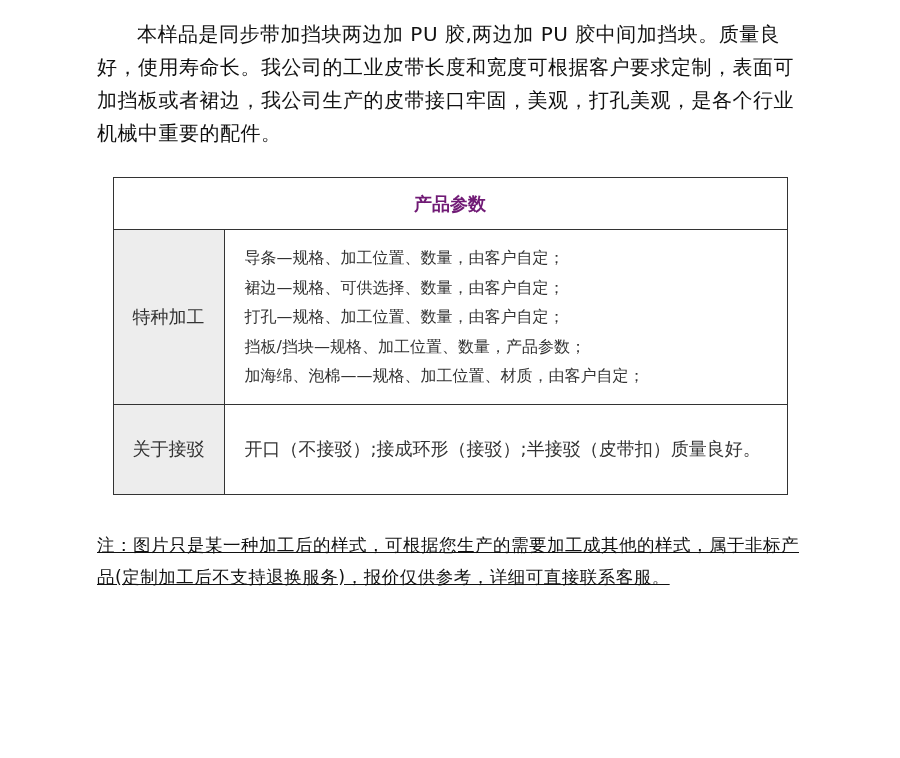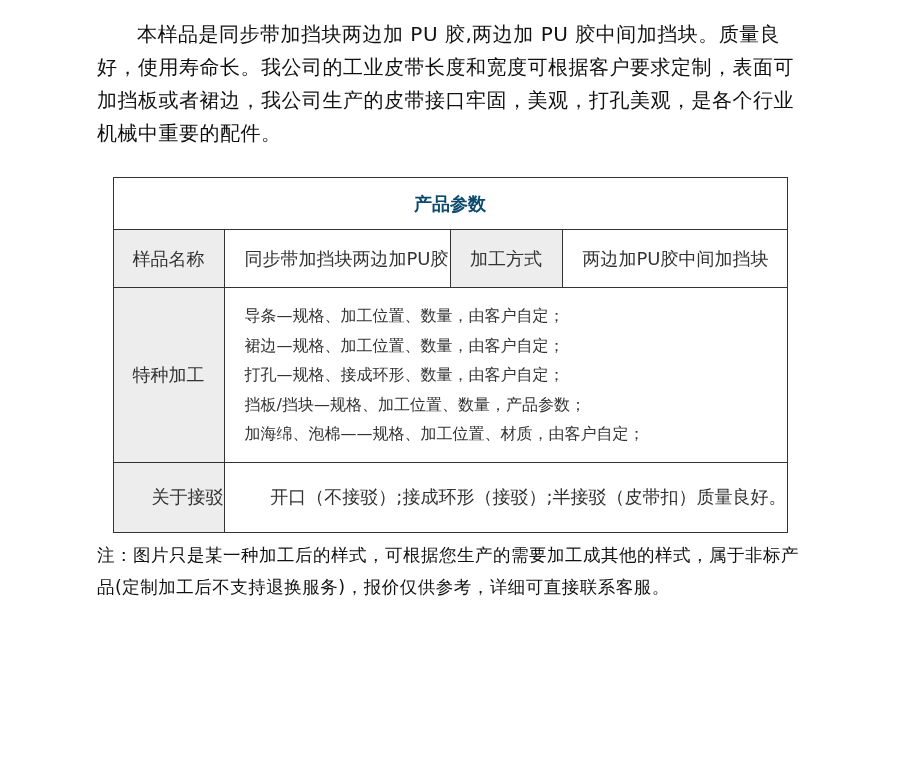--- a/index.html
+++ b/index.html
@@ -35,49 +35,50 @@
   table.params td {
     border: 1px solid #333333;
     font-size: 18px;
     vertical-align: middle;
   }
   td.title-cell {
     height: 52px;
     text-align: center;
     font-size: 24px;
     font-weight: bold;
-    color: #0c4a6e;
+    color: #701a75;
   }
   td.label-cell {
     background: #ededed;
     text-align: center;
     width: 111px;
   }
   td.value-cell {
     background: #ffffff;
     text-align: left;
     padding-left: 20px;
   }
   tr.row-std td { height: 58px; }
   tr.row-scope td { height: 64px; }
-  tr.row-join td { height: 70px; text-align: right; }
+  tr.row-join td { height: 90px; }
   td.multiline-cell {
     padding: 13px 0 13px 20px;
   }
   td.multiline-cell .line {
     line-height: 29.5px;
     font-size: 16px;
   }
   .note {
     width: 706px;
-    margin: 6px auto 0 auto;
+    margin: 34px auto 0 auto;
     font-size: 17.5px;
     line-height: 32px;
     color: #111111;
     letter-spacing: 0.5px;
+    text-decoration: underline;
   }
 </style>
 </head>
 <body>
 
 <div class="page">
 
   <p class="intro">本样品是同步带加挡块两边加 PU 胶,两边加 PU 胶中间加挡块。质量良好，使用寿命长。我公司的工业皮带长度和宽度可根据客户要求定制，表面可加挡板或者裙边，我公司生产的皮带接口牢固，美观，打孔美观，是各个行业机械中重要的配件。</p>
 
   <table class="params">
@@ -85,35 +86,29 @@
       <col style="width:111px">
       <col style="width:226px">
       <col style="width:112px">
       <col style="width:225px">
     </colgroup>
     <tbody>
       <tr>
         <td class="title-cell" colspan="4">产品参数</td>
       </tr>
 
-      <tr class="row-std">
-        <td class="label-cell">样品名称</td>
-        <td class="value-cell">同步带加挡块两边加PU胶</td>
-        <td class="label-cell">加工方式</td>
-        <td class="value-cell">两边加PU胶中间加挡块</td>
-      </tr>
 
 
 
       <tr>
         <td class="label-cell">特种加工</td>
         <td class="value-cell multiline-cell" colspan="3">
           <div class="line">导条—规格、加工位置、数量，由客户自定；</div>
-          <div class="line">裙边—规格、加工位置、数量，由客户自定；</div>
-          <div class="line">打孔—规格、接成环形、数量，由客户自定；</div>
+          <div class="line">裙边—规格、可供选择、数量，由客户自定；</div>
+          <div class="line">打孔—规格、加工位置、数量，由客户自定；</div>
           <div class="line">挡板/挡块—规格、加工位置、数量，产品参数；</div>
           <div class="line">加海绵、泡棉——规格、加工位置、材质，由客户自定；</div>
         </td>
       </tr>
 
       <tr class="row-join">
         <td class="label-cell">关于接驳</td>
         <td class="value-cell" colspan="3">开口（不接驳）;接成环形（接驳）;半接驳（皮带扣）质量良好。</td>
       </tr>
     </tbody>

